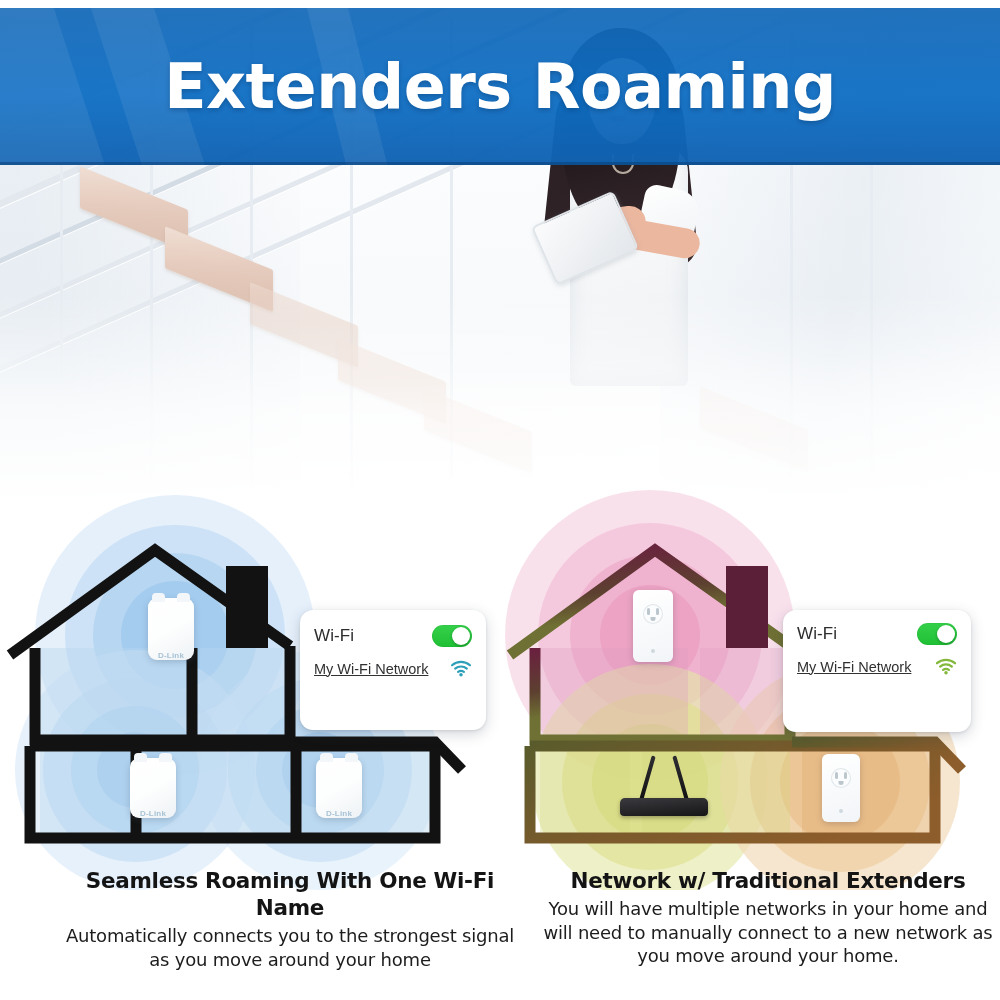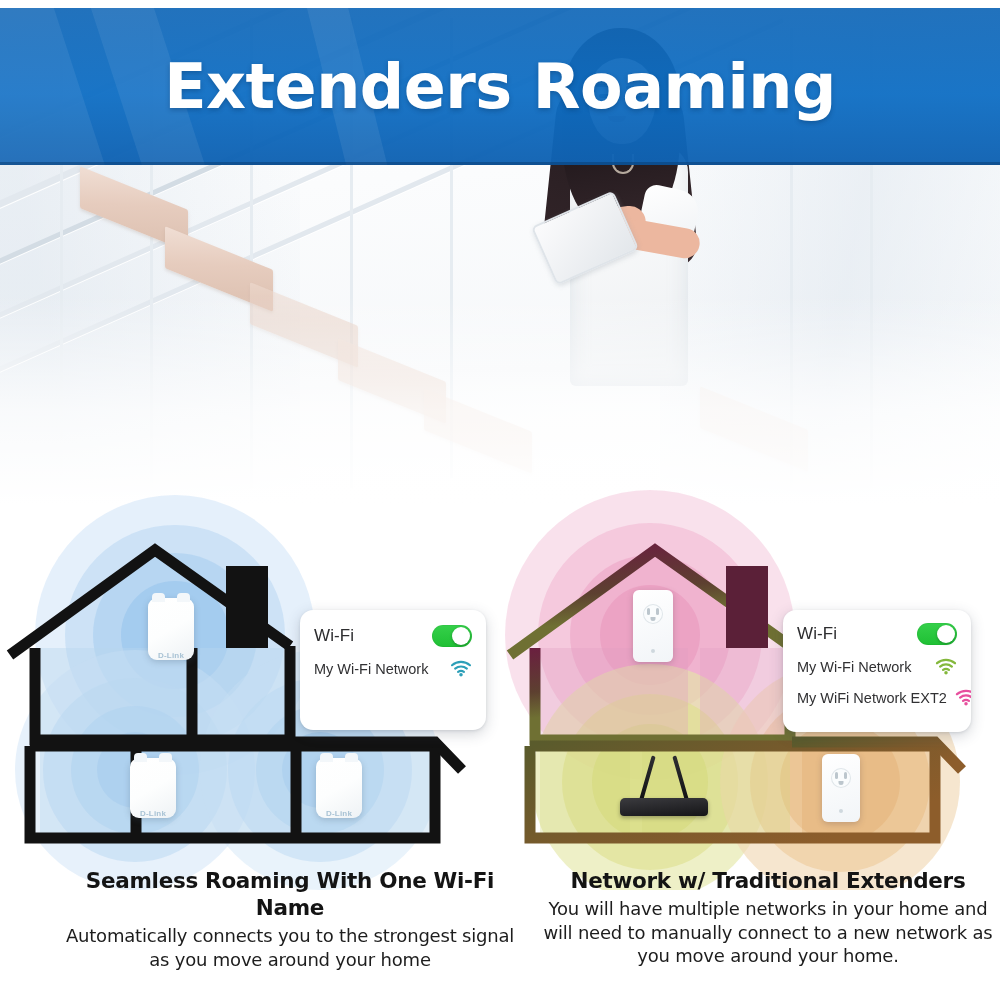--- a/index.html
+++ b/index.html
@@ -195,20 +195,21 @@
     box-shadow:inset 0 0 0 1px rgba(0,0,0,.04);
   }
   .toggle .knob{
     position:absolute;right:2px;top:2px;width:18px;height:18px;border-radius:50%;
     background:#fff;box-shadow:0 1px 3px rgba(0,0,0,.28);
   }
   .net-row{height:31px;}
   .net-row .n{
     font-size:14.5px;color:#313133;white-space:nowrap;
     font-family:"Liberation Sans",sans-serif;
+    text-decoration:underline;
   }
   .wifi-ic{width:22px;height:17px;position:relative;flex:0 0 auto;margin-left:8px;}
   .wifi-ic svg{display:block;width:22px;height:17px;}
 
   
   .captions{position:absolute;left:0;top:868px;width:1000px;height:132px;text-align:center;}
   .cap{position:absolute;top:0;width:470px;}
   .cap.l{left:55px;}
   .cap.r{left:533px;}
   .cap h3{
@@ -469,31 +470,20 @@
           <span class="n">My Wi-Fi Network</span>
           <span class="wifi-ic">
             <svg viewBox="0 0 24 18">
               <path d="M2.2 5.4 A15 15 0 0 1 21.8 5.4" stroke="#84b83c" stroke-width="2.5" fill="none" stroke-linecap="round"></path>
               <path d="M5.6 9.1 A10 10 0 0 1 18.4 9.1" stroke="#84b83c" stroke-width="2.5" fill="none" stroke-linecap="round"></path>
               <path d="M8.8 12.7 A5.5 5.5 0 0 1 15.2 12.7" stroke="#84b83c" stroke-width="2.5" fill="none" stroke-linecap="round"></path>
               <circle cx="12" cy="15.8" r="1.9" fill="#84b83c"></circle>
             </svg>
           </span>
         </div>
-        <div class="row net-row">
-          <span class="n">My WiFi Network EXT2</span>
-          <span class="wifi-ic">
-            <svg viewBox="0 0 24 18">
-              <path d="M2.2 5.4 A15 15 0 0 1 21.8 5.4" stroke="#e7509e" stroke-width="2.5" fill="none" stroke-linecap="round"></path>
-              <path d="M5.6 9.1 A10 10 0 0 1 18.4 9.1" stroke="#e7509e" stroke-width="2.5" fill="none" stroke-linecap="round"></path>
-              <path d="M8.8 12.7 A5.5 5.5 0 0 1 15.2 12.7" stroke="#e7509e" stroke-width="2.5" fill="none" stroke-linecap="round"></path>
-              <circle cx="12" cy="15.8" r="1.9" fill="#e7509e"></circle>
-            </svg>
-          </span>
-        </div>
       </div>
     </div>
   </div>
 
   <div class="captions">
     <div class="cap l">
       <h3>Seamless Roaming With One Wi-Fi Name</h3>
       <p>Automatically connects you to the strongest signal as you move around your home</p>
     </div>
     <div class="cap r">

